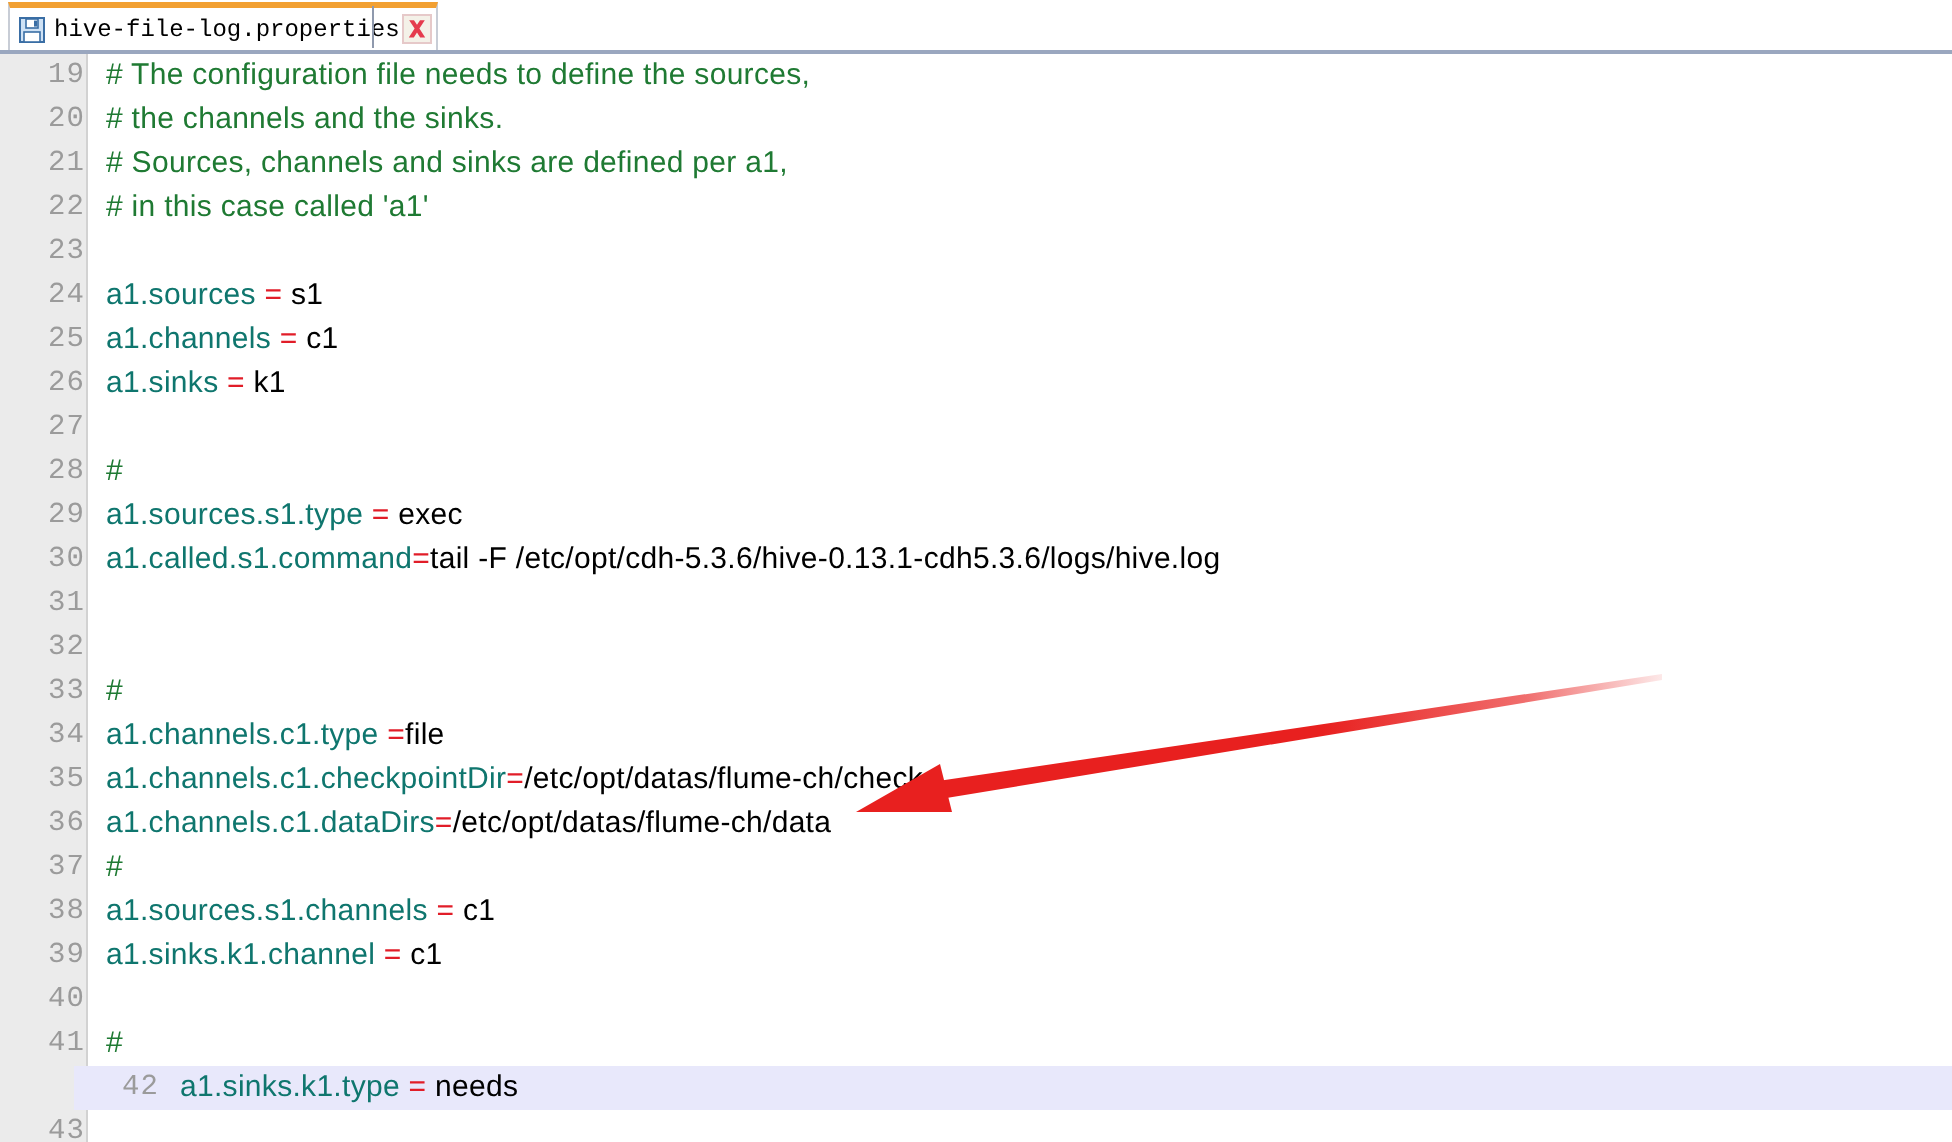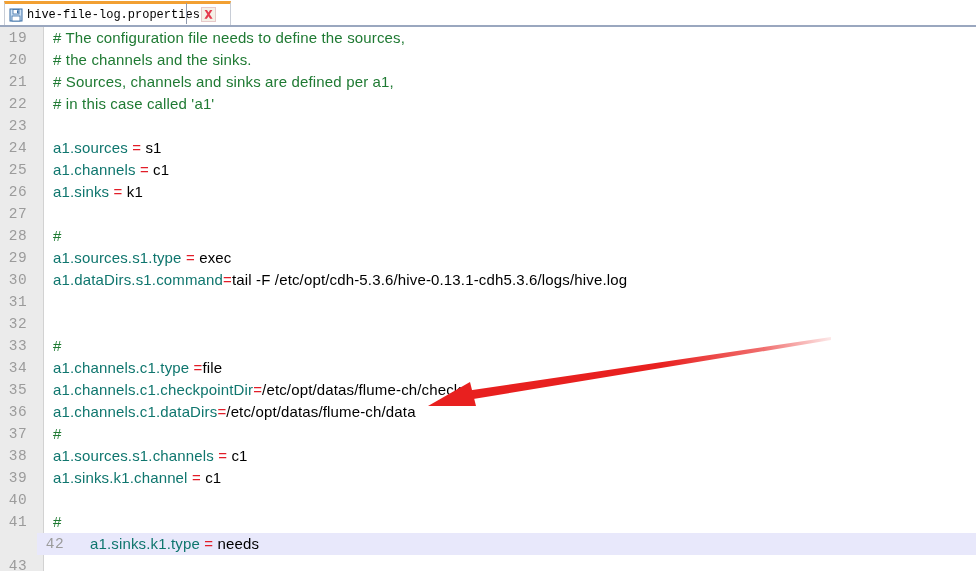--- a/index.html
+++ b/index.html
@@ -23,21 +23,21 @@
     border-bottom: 1px solid #9aa7bf;
     box-sizing: border-box;
   }
   .tab {
     position: absolute;
     left: 4px;
     top: 1px;
     height: 24px;
     display: flex;
     align-items: center;
-    padding: 0 14px 0 4px;
+    padding: 0 2px 0 4px;
     background: #ffffff;
     border: 1px solid #c8cdd6;
     border-top: 3px solid #f2a032;
     border-bottom: none;
     box-sizing: border-box;
   }
   .tab-icon {
     width: 14px;
     height: 14px;
     flex: 0 0 14px;
@@ -109,25 +109,26 @@
     white-space: pre;
   }
   .row.current {
     background: #e8e8fb;
     margin-left: 37px;
   }
   .ln {
     position: absolute;
     left: 0;
     width: 36px;
-    text-align: center;
+    text-align: left;
     font-family: "Liberation Mono", "DejaVu Sans Mono", monospace;
     font-size: 14.5px;
     color: #9b9b9b;
     letter-spacing: 0.5px;
+    padding-left: 24px;
   }
   .code {
     position: absolute;
     left: 53px;
     font-family: Liberation Sans, sans-serif;
     font-size: 15px;
     color: #000000;
     letter-spacing: 0.15px;
   }
   .tok-comment { color: #1f7a33; }
@@ -176,21 +177,21 @@
       <div class="row"><span class="ln">20</span><span class="code"><span class="tok-comment"># the channels and the sinks.</span></span></div>
       <div class="row"><span class="ln">21</span><span class="code"><span class="tok-comment"># Sources, channels and sinks are defined per a1,</span></span></div>
       <div class="row"><span class="ln">22</span><span class="code"><span class="tok-comment"># in this case called 'a1'</span></span></div>
       <div class="row"><span class="ln">23</span><span class="code"><span></span></span></div>
       <div class="row"><span class="ln">24</span><span class="code"><span class="tok-key">a1.sources </span><span class="tok-eq">=</span><span class="tok-val"> s1</span></span></div>
       <div class="row"><span class="ln">25</span><span class="code"><span class="tok-key">a1.channels </span><span class="tok-eq">=</span><span class="tok-val"> c1</span></span></div>
       <div class="row"><span class="ln">26</span><span class="code"><span class="tok-key">a1.sinks </span><span class="tok-eq">=</span><span class="tok-val"> k1</span></span></div>
       <div class="row"><span class="ln">27</span><span class="code"><span></span></span></div>
       <div class="row"><span class="ln">28</span><span class="code"><span class="tok-comment">#</span></span></div>
       <div class="row"><span class="ln">29</span><span class="code"><span class="tok-key">a1.sources.s1.type </span><span class="tok-eq">=</span><span class="tok-val"> exec</span></span></div>
-      <div class="row"><span class="ln">30</span><span class="code"><span class="tok-key">a1.dataDirs.s1.command</span><span class="tok-eq">=</span><span class="tok-val">tail -F /etc/opt/cdh-5.3.6/hive-0.13.1-cdh5.3.6/logs/hive.log</span></span></div>
+      <div class="row"><span class="ln">30</span><span class="code"><span class="tok-key">a1.called.s1.command</span><span class="tok-eq">=</span><span class="tok-val">tail -F /etc/opt/cdh-5.3.6/hive-0.13.1-cdh5.3.6/logs/hive.log</span></span></div>
       <div class="row"><span class="ln">31</span></div>
       <div class="row"><span class="ln">32</span><span class="code"><span></span></span></div>
       <div class="row"><span class="ln">33</span><span class="code"><span class="tok-comment">#</span></span></div>
       <div class="row"><span class="ln">34</span><span class="code"><span class="tok-key">a1.channels.c1.type </span><span class="tok-eq">=</span><span class="tok-val">file</span></span></div>
       <div class="row"><span class="ln">35</span><span class="code"><span class="tok-key">a1.channels.c1.checkpointDir</span><span class="tok-eq">=</span><span class="tok-val">/etc/opt/datas/flume-ch/check</span></span></div>
       <div class="row"><span class="ln">36</span><span class="code"><span class="tok-key">a1.channels.c1.dataDirs</span><span class="tok-eq">=</span><span class="tok-val">/etc/opt/datas/flume-ch/data</span></span></div>
       <div class="row"><span class="ln">37</span><span class="code"><span class="tok-comment">#</span></span></div>
       <div class="row"><span class="ln">38</span><span class="code"><span class="tok-key">a1.sources.s1.channels </span><span class="tok-eq">=</span><span class="tok-val"> c1</span></span></div>
       <div class="row"><span class="ln">39</span><span class="code"><span class="tok-key">a1.sinks.k1.channel </span><span class="tok-eq">=</span><span class="tok-val"> c1</span></span></div>
       <div class="row"><span class="ln">40</span><span class="code"><span></span></span></div>

